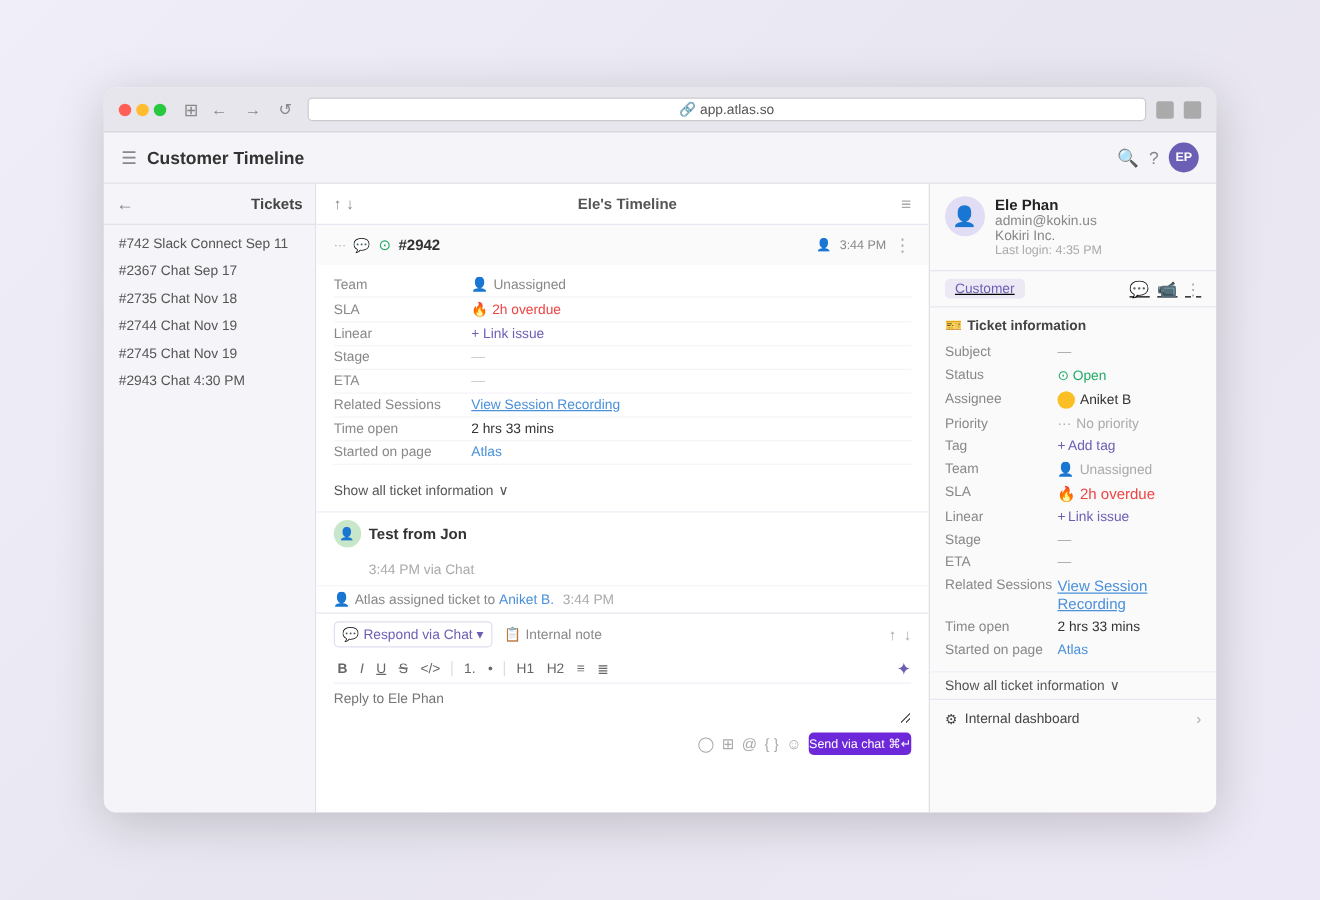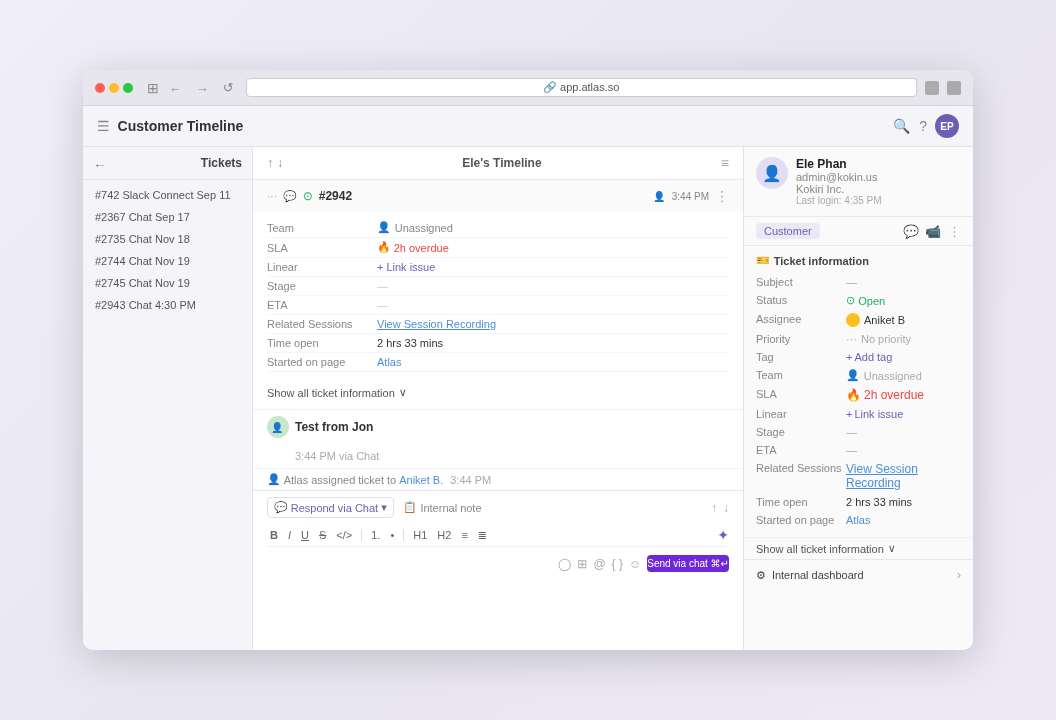--- a/index.html
+++ b/index.html
@@ -267,20 +267,21 @@
     }
     .customer-info { flex: 1; }
     .customer-name { font-size: 12px; font-weight: 700; color: #222; }
     .customer-company { font-size: 11px; color: #888; }
     .customer-login { font-size: 10px; color: #aaa; }
 
     .customer-tabs {
       padding: 6px 12px;
       display: flex; align-items: center; gap: 4px;
       border-bottom: 1px solid #e8e6f0;
+      text-decoration: underline;
     }
     .ctab {
       font-size: 11px; padding: 2px 8px; border-radius: 4px;
       cursor: pointer; background: #ece9f5; color: #6b5fb5; font-weight: 500;
     }
     .ctab-icons { margin-left: auto; display: flex; gap: 6px; color: #aaa; font-size: 13px; }
 
     .panel-content { flex: 1; overflow-y: auto; padding: 0; }
     .panel-section {
       padding: 8px 12px;
@@ -492,20 +493,21 @@
               <div class="toolbar-divider"></div>
               <span class="toolbar-btn">1.</span>
               <span class="toolbar-btn">•</span>
               <div class="toolbar-divider"></div>
               <span class="toolbar-btn">H1</span>
               <span class="toolbar-btn">H2</span>
               <span class="toolbar-btn">≡</span>
               <span class="toolbar-btn">≣</span>
               <span style="margin-left:auto;color:#6b5fb5;font-size:14px;cursor:pointer;">✦</span>
             </div>
+            <textarea class="reply-input" placeholder="Reply to Ele Phan" style=""></textarea>
             <div class="reply-bottom">
               <div class="attach-icons">
                 <span>◯</span>
                 <span>⊞</span>
                 <span>@</span>
                 <span>{ }</span>
                 <span>☺</span>
               </div>
               <button class="send-btn">Send via chat ⌘↵</button>
             </div>

